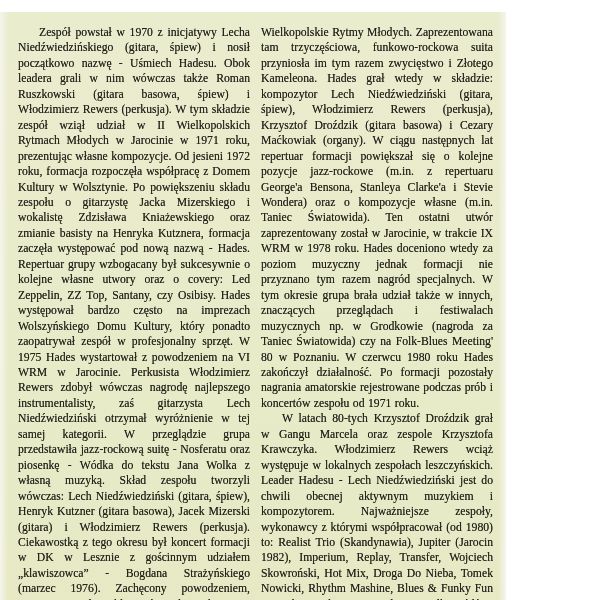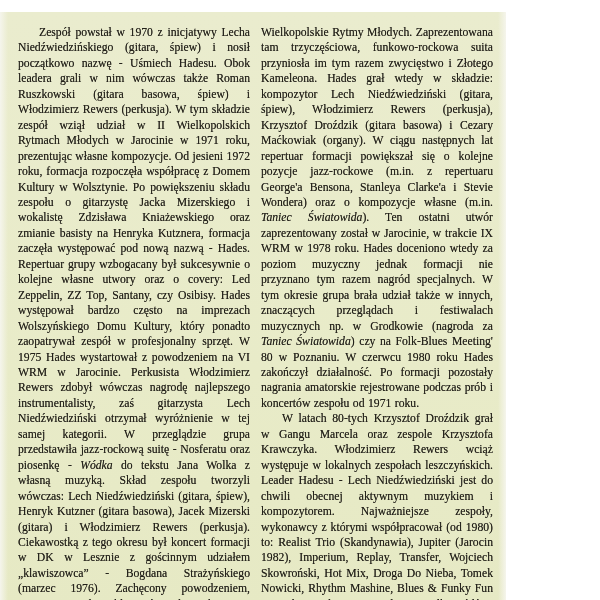--- a/index.html
+++ b/index.html
@@ -36,21 +36,21 @@
     margin: 0;
     text-align: justify;
     font-size: 11.7px;
     line-height: 15.45px;
     color: #23211a;
     text-shadow: 0 0 0.5px rgba(35,33,26,0.65);
     word-spacing: 0.5px;
     hyphens: none;
   }
   p.para.indent { text-indent: 21px; }
-  .italic { font-style: italic; }
+  .italic { }
   .signature {
     position: absolute;
     right: 16px; top: 571px;
     font-size: 12px;
     color: #23211a;
     text-shadow: 0 0 0.5px rgba(35,33,26,0.65);
   }
 </style>
 </head>
 <body>

